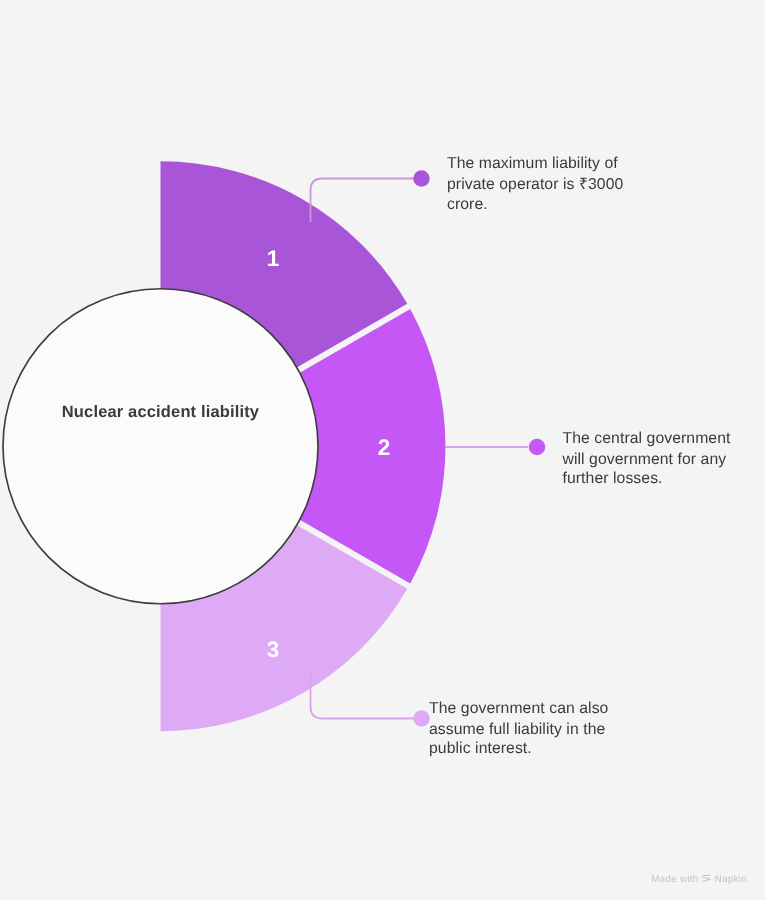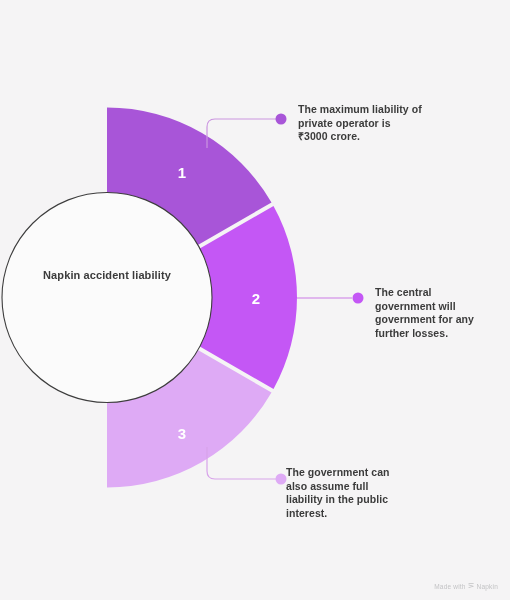--- a/index.html
+++ b/index.html
@@ -52,21 +52,21 @@
     text-align: center;
     width: 30px;
   }
   #seg-num-1 { left: 167px; top: 164px; }
   #seg-num-2 { left: 241px; top: 290px; }
   #seg-num-3 { left: 167px; top: 425px; }
 
   .callout {
     position: absolute;
     font-size: 10.5px;
-    font-weight: bold;
+    font-weight: normal;
     line-height: 13.5px;
     color: #3b3b3b;
     letter-spacing: 0.05px;
   }
   #callout-1 { left: 298px; top: 103px; width: 125px; }
   #callout-2 { left: 375px; top: 286px; width: 120px; }
   #callout-3 { left: 286px; top: 466px; width: 120px; }
 
   .footer {
     position: absolute;
@@ -116,21 +116,21 @@
     <path d="M 207 148 L 207 127 Q 207 119 215 119 L 276 119" fill="none" stroke="#cb95e0" stroke-width="1.2"></path>
     <circle cx="281" cy="119" r="5.5" fill="#a855d8"></circle>
 
     <path d="M 297 298 L 352 298" fill="none" stroke="#d8a3ea" stroke-width="1.4"></path>
     <circle cx="358" cy="298" r="5.5" fill="#c457f5"></circle>
 
     <path d="M 207 447 L 207 471 Q 207 479 215 479 L 276 479" fill="none" stroke="#d8a3ea" stroke-width="1.2"></path>
     <circle cx="281" cy="479" r="5.5" fill="#deaaf5"></circle>
   </svg>
 
-  <div class="center-label">Napkin accident liability</div>
+  <div class="center-label">Nuclear accident liability</div>
 
   <div class="seg-number" id="seg-num-1">1</div>
   <div class="seg-number" id="seg-num-2">2</div>
   <div class="seg-number" id="seg-num-3">3</div>
 
   <div class="callout" id="callout-1">The maximum liability of private operator is ₹3000 crore.</div>
   <div class="callout" id="callout-2">The central government will government for any further losses.</div>
   <div class="callout" id="callout-3">The government can also assume full liability in the public interest.</div>
 
   <div class="footer">

